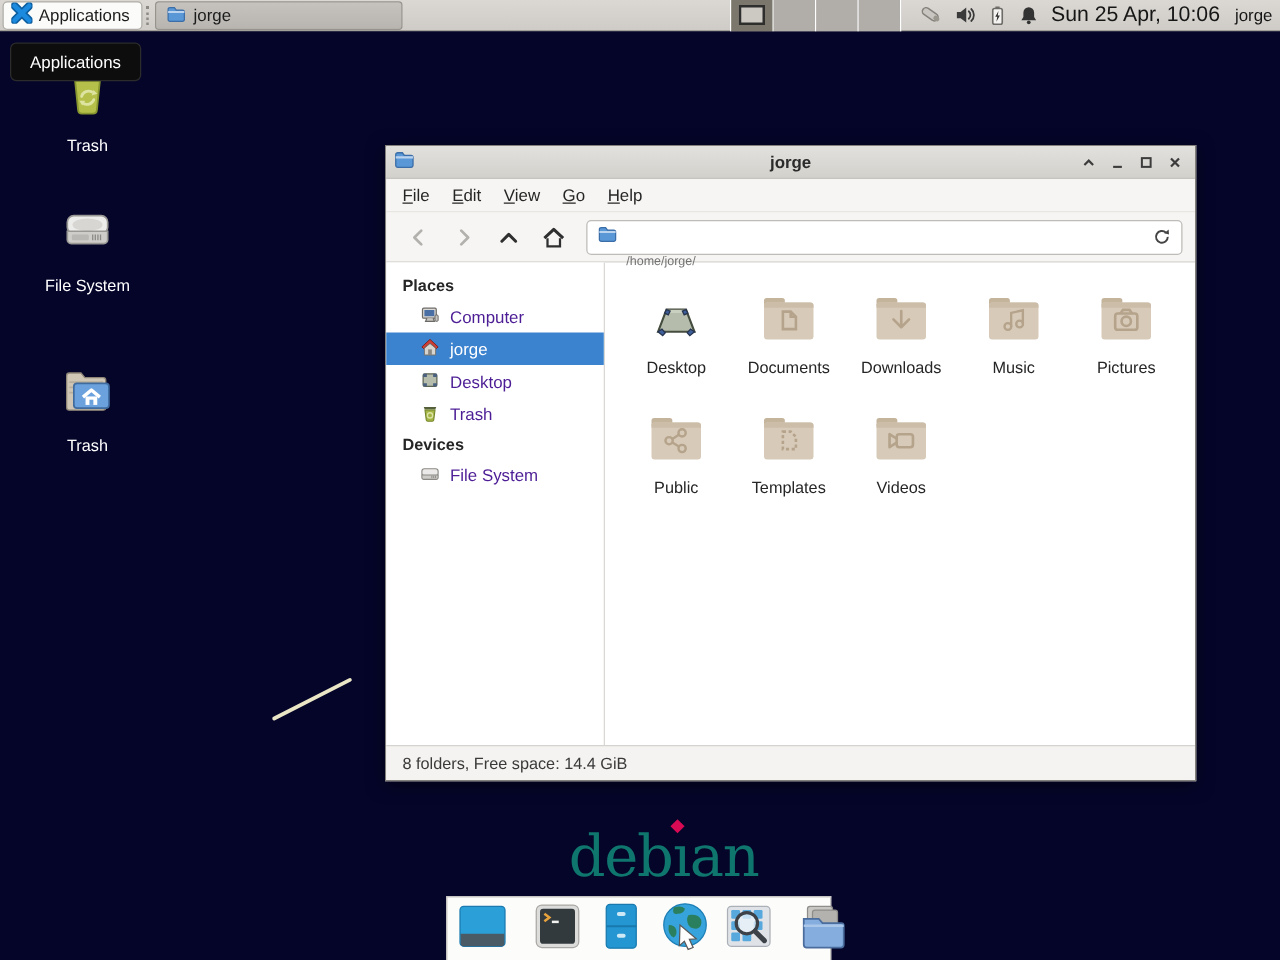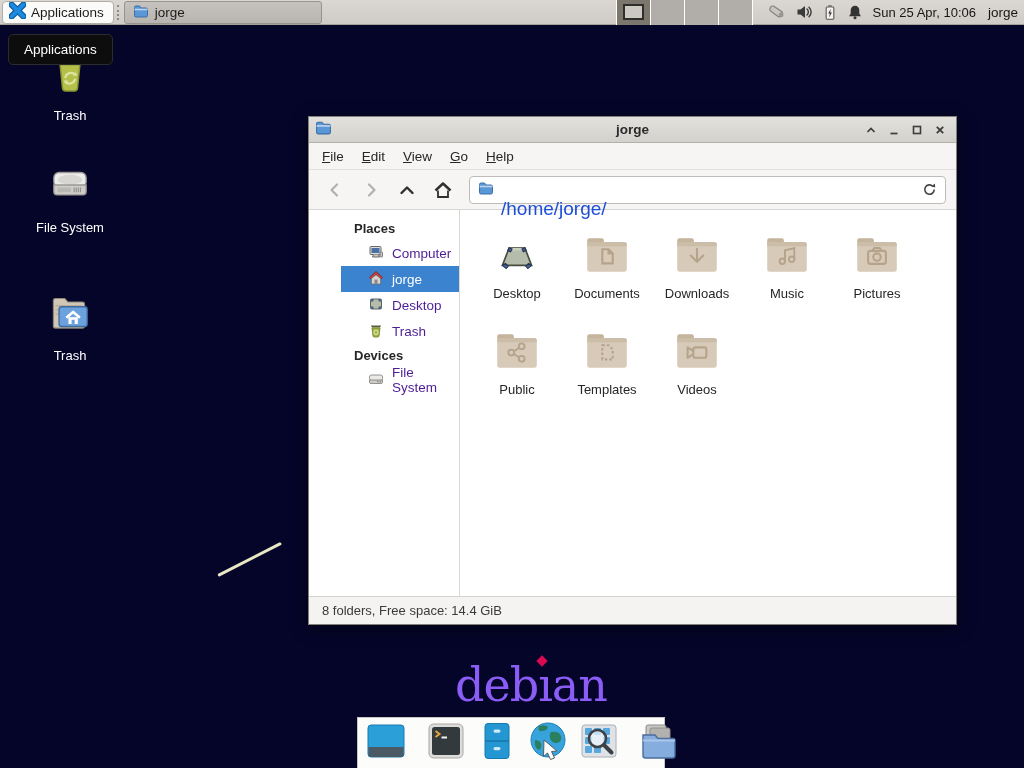--- a/index.html
+++ b/index.html
@@ -18,21 +18,21 @@
               background:linear-gradient(#c6c3be,#b8b5b0); border:1px solid #96938d; border-radius:3px;
               font-size:13.5px; color:#1c1c1c; }
   .panel-spacer { flex:1; }
   .ws-switcher { display:flex; height:25px; border-left:1px solid #fff; }
   .ws { width:34px; height:25px; background:#b1aeaa; border-right:1px solid #fff;
         display:flex; align-items:center; justify-content:center; }
   .ws.active { background:#7b776c; }
   .ws-win { width:21px; height:16px; background:#ccc9c3; border:2px solid #2e2e2c; }
   .tray { display:flex; align-items:center; gap:9px; margin:0 10px 0 14px; }
   .tray svg { display:block; }
-  .clock { font-size:13px; color:#161616; margin-right:12px; white-space:nowrap; }
+  .clock { font-size:17px; color:#161616; margin-right:12px; white-space:nowrap; }
   .user { font-size:13.5px; color:#161616; margin-right:6px; }
 
   
   .tooltip { position:absolute; left:8px; top:34px; z-index:60; background:#0d0d0d;
              border:1px solid #2c2c2c; border-radius:5px; padding:7px 15px;
              color:#fff; font-size:13.5px; }
 
   
   .desk-item { position:absolute; width:96px; display:flex; flex-direction:column; align-items:center; }
   .desk-item .lbl { margin-top:6px; color:#fff; font-size:13px; }
@@ -59,41 +59,41 @@
   .menubar { height:27px; background:#f6f5f3; display:flex; align-items:center; padding-left:4px;
              border-bottom:1px solid #e3e1de; flex:none; }
   .menu-item { display:inline-block; padding:4px 9px; font-size:13.5px; color:#262626;text-align:center; }
   .menu-item::first-letter { text-decoration:underline; }
 
   .toolbar { height:40px; background:#f6f5f3; border-bottom:1px solid #d8d6d2;
              display:flex; align-items:center; gap:4px; padding:0 10px; flex:none; }
   .nav-btn { width:32px; height:28px; display:flex; align-items:center; justify-content:center; border-radius:3px; }
   .pathbar { flex:1; height:28px; margin-left:6px; background:#fff; border:1px solid #bebcb8;
              border-radius:4px; display:flex; align-items:center; gap:7px; padding:0 8px; }
-  .path-text { font-size:19px; color:#1d4ed8;margin-top:39px; }
+  .path-text { font-size:10px; color:#737373;margin-top:39px; }
   .reload { margin-left:auto; display:flex; align-items:center; }
 
   .content { flex:1; display:flex; min-height:0; }
-  .sidebar { width:151px; background:#fff; border-right:1px solid #dad8d4; padding-top:7px; flex:none;padding-left:32px; }
+  .sidebar { width:175px; background:#fff; border-right:1px solid #dad8d4; padding-top:7px; flex:none; }
   .side-header { font-weight:bold; font-size:13px; color:#262626; padding:4px 0 4px 13px; }
   .side-row { height:26px; display:flex; align-items:center; gap:8px; padding-left:27px;
               font-size:13.5px; color:#4c1d95; }
   .side-row.selected { background:#3b82cf; color:#fff; }
   .side-row svg { flex:none; }
 
   .files { flex:1; padding:16px 0 0 12px; display:flex; flex-wrap:wrap; align-content:flex-start; }
   .file-item { width:90px; height:96px; display:flex; flex-direction:column; align-items:center; }
   .file-item .ficon { height:58px; display:flex; align-items:center; justify-content:center; }
   .file-item .lbl { font-size:13px; color:#262626; margin-top:2px; }
 
   .statusbar { height:28px; background:#f4f3f1; border-top:1px solid #d5d3cf;
                display:flex; align-items:center; padding-left:13px; font-size:13px; color:#3a3a3a; flex:none; }
 
   
-  .debian { position:absolute; left:455px; top:658px; color:#8b5cf6;
+  .debian { position:absolute; left:455px; top:658px; color:#0f766e;
             font-family:"DejaVu Serif","Liberation Serif",serif; font-size:46px; letter-spacing:-1px; }
   .debian .di { position:relative; }
   .debian .di::before { content:""; position:absolute; left:0px; top:-1px; width:8px; height:8px;
                         background:#d70a53; transform:rotate(45deg); }
 
   
   .dock { position:absolute; left:357px; top:717px; width:308px; height:51px;
           background:#fcfcfb; border:1px solid #c9c7c3; border-bottom:none;
           display:flex; align-items:flex-start; gap:9px; padding:4px 7px 0 7px; z-index:45; }
   .dock-sep { width:2px; height:40px; background:#a3a19d; margin-top:1px; }

